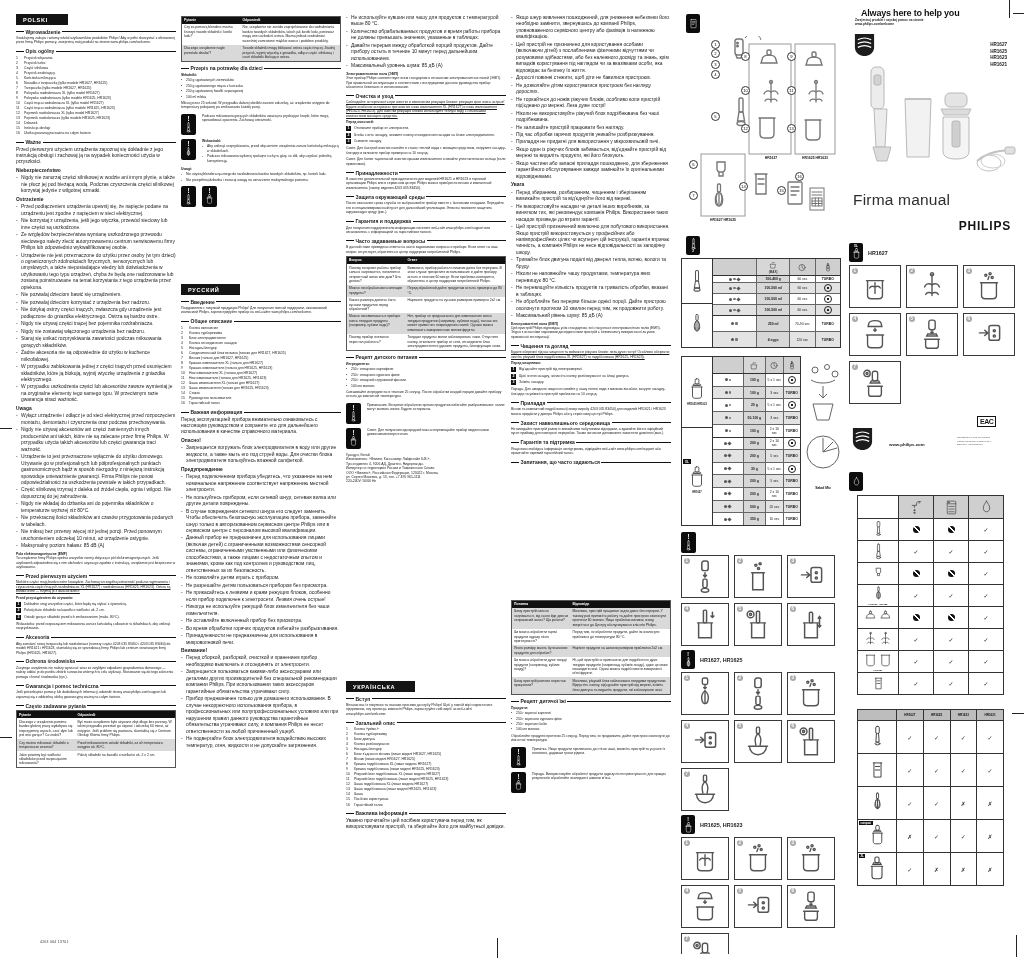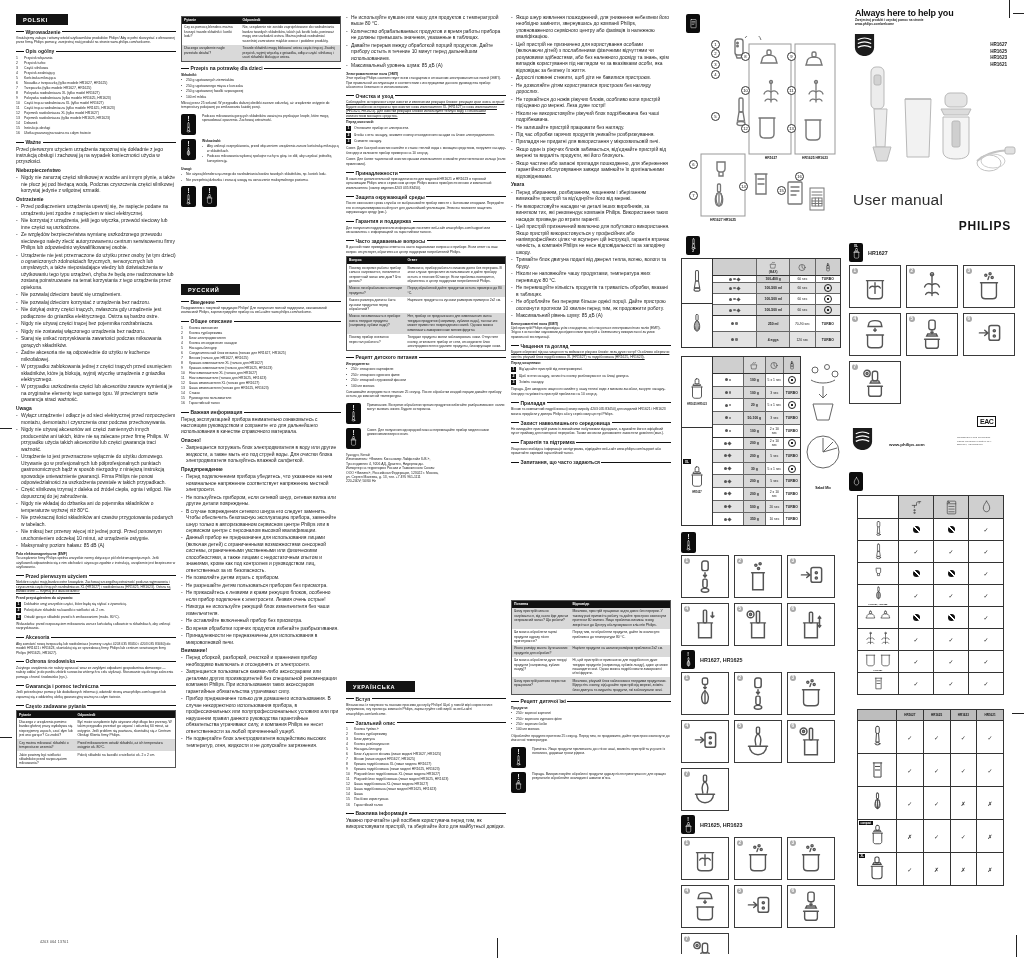--- a/index.html
+++ b/index.html
@@ -1551,21 +1551,21 @@
         <div class="panel i-even">
           <span class="pnum">7</span>
           <svg viewBox="0 0 24 32">
             <use href="#s-chop-press"></use>
           </svg>
         </div>
       </div>
   </div>
 
   <div id="cover">
-    <div class="tagline" style="margin-left:6px">Always here to help you</div>
+    <div class="tagline" style="margin-left:12px">Always here to help you</div>
     <div class="reg" style="margin-left:6px">
       <div>Zarejestruj produkt i uzyskaj pomoc na stronie</div>
       <div>www.philips.com/welcome</div>
     </div>
     <svg class="shield" style="margin:6px 0 0 4px" viewBox="0 0 24 26">
       <path d="M2 2h20v14c0 6-6 9-10 9S2 22 2 16z" fill="#1c1c1c"></path>
       <path d="M5 8c4-2 10-2 14 0M5 12c4-2 10-2 14 0M5 16c4-2 10-2 14 0" stroke="#fff" stroke-width="1.2" fill="none"></path>
     </svg>
     <div class="models">
       <div>HR1627</div>
@@ -1584,21 +1584,21 @@
         <rect x="96" y="28" width="22" height="14" rx="5" fill="#e4e4e4"></rect>
         <path d="M92 44h30l-3 6H95z" fill="#dcdcdc"></path>
         <path d="M94 52h26v34c0 6-5 8-13 8s-13-2-13-8z" fill="#f4f4f4"></path>
         <rect x="103" y="56" width="8" height="26" rx="2" fill="#cfcfcf"></rect>
         <path d="M128 96c10-8 24-12 34-10" fill="none" stroke="#c2c2c2" stroke-width="2"></path>
         <ellipse cx="140" cy="98" rx="12" ry="8" fill="none" stroke="#c2c2c2"></ellipse>
         <ellipse cx="144" cy="96" rx="12" ry="7" fill="none" stroke="#cccccc"></ellipse>
         <rect x="156" y="82" width="10" height="7" rx="2" fill="#e0e0e0"></rect>
       </g>
     </svg>
-    <div class="usermanual" style="margin-left:4px">User manual</div>
+    <div class="usermanual" style="margin-left:4px">Firma manual</div>
     <div class="philips">PHILIPS</div>
 
     <div class="tagrow" style="margin-top:10px">
       <div class="tag">
           <span class="tg">XL</span>
           <svg viewBox="0 0 24 32">
             <use href="#s-chopper"></use>
           </svg>
         </div>
       <span class="taglabel">HR1627</span>

